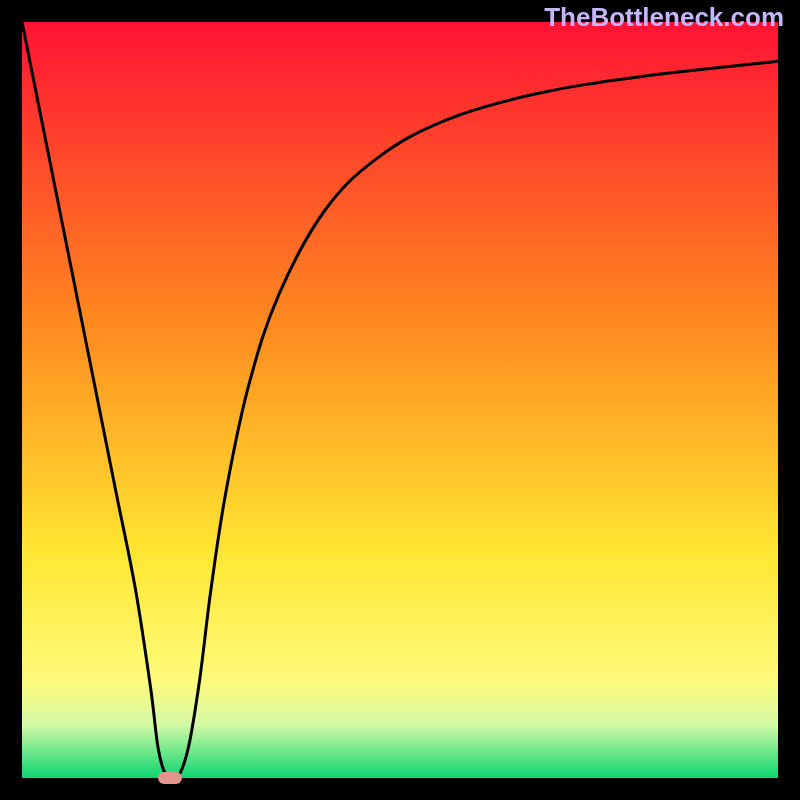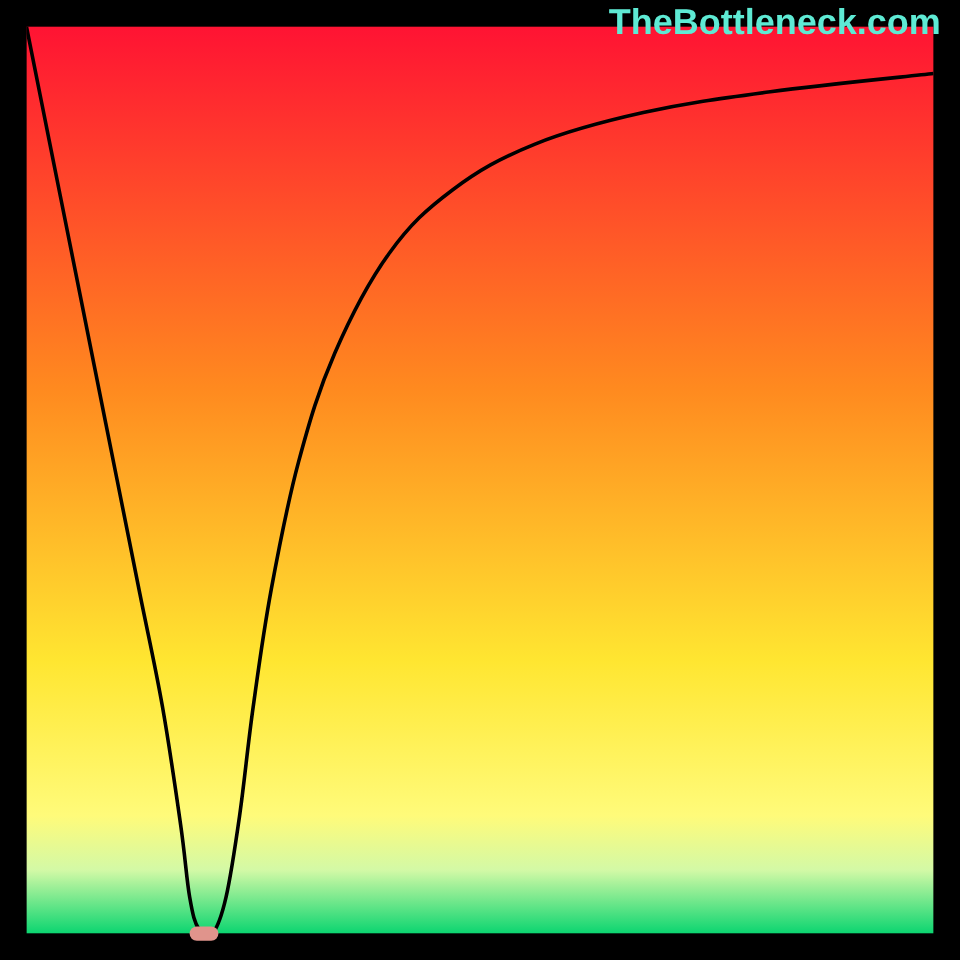--- a/index.html
+++ b/index.html
@@ -8,23 +8,23 @@
     position: relative;
     width: 800px;
     height: 800px;
     background: #000;
   }
   .watermark {
     position: absolute;
     top: 2px;
     right: 16px;
     font-family: Arial, Helvetica, sans-serif;
-    font-size: 30px;
+    font-size: 26px;
     font-weight: 600;
-    color: #5eead4;
+    color: #c4b5fd;
     letter-spacing: 0;
     z-index: 5;
   }
   .plot-area {
     position: absolute;
     left: 22px;
     top: 22px;
     width: 756px;
     height: 756px;
   }

